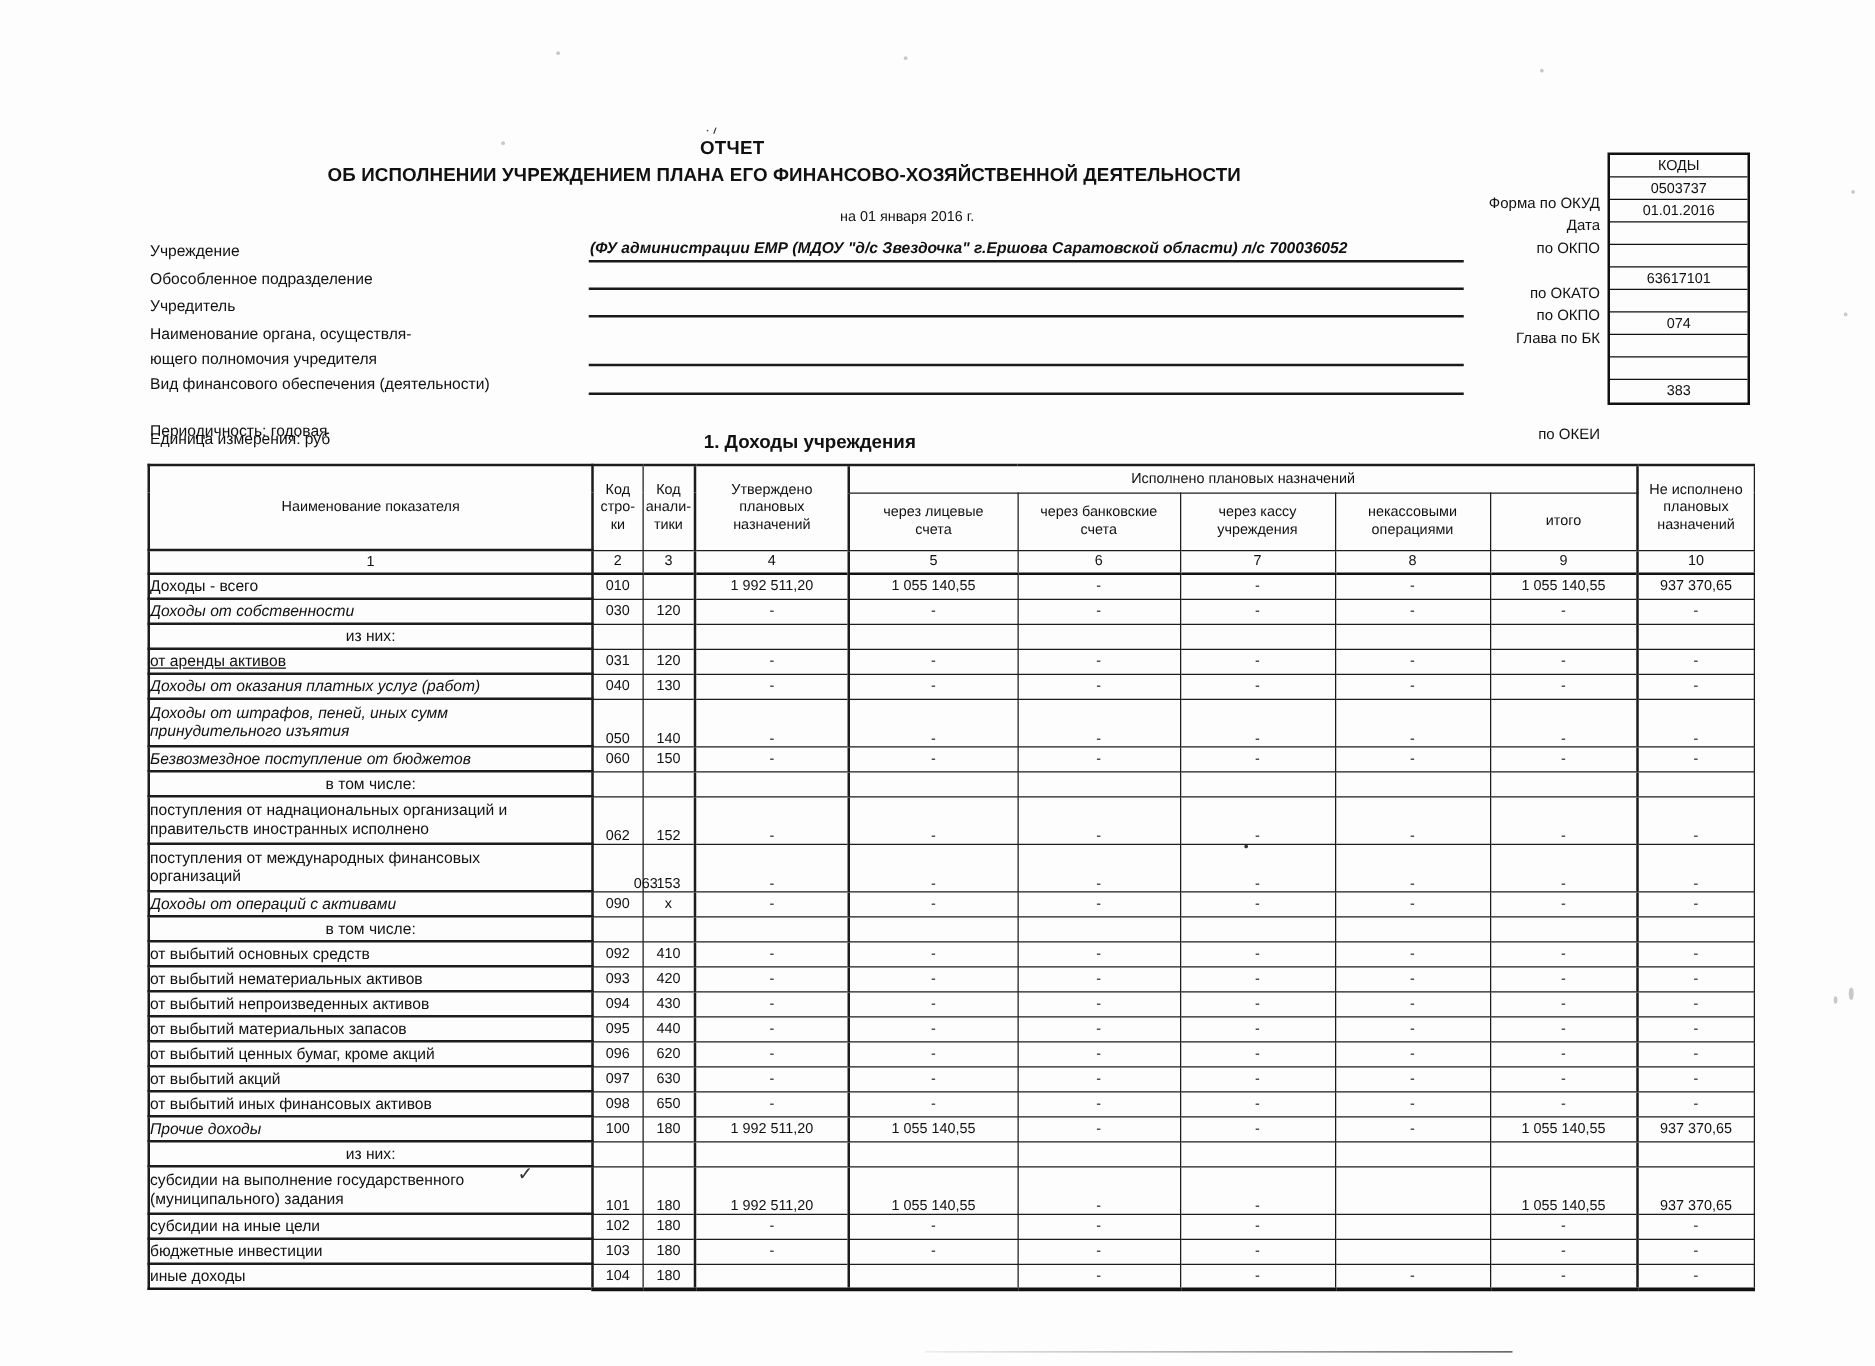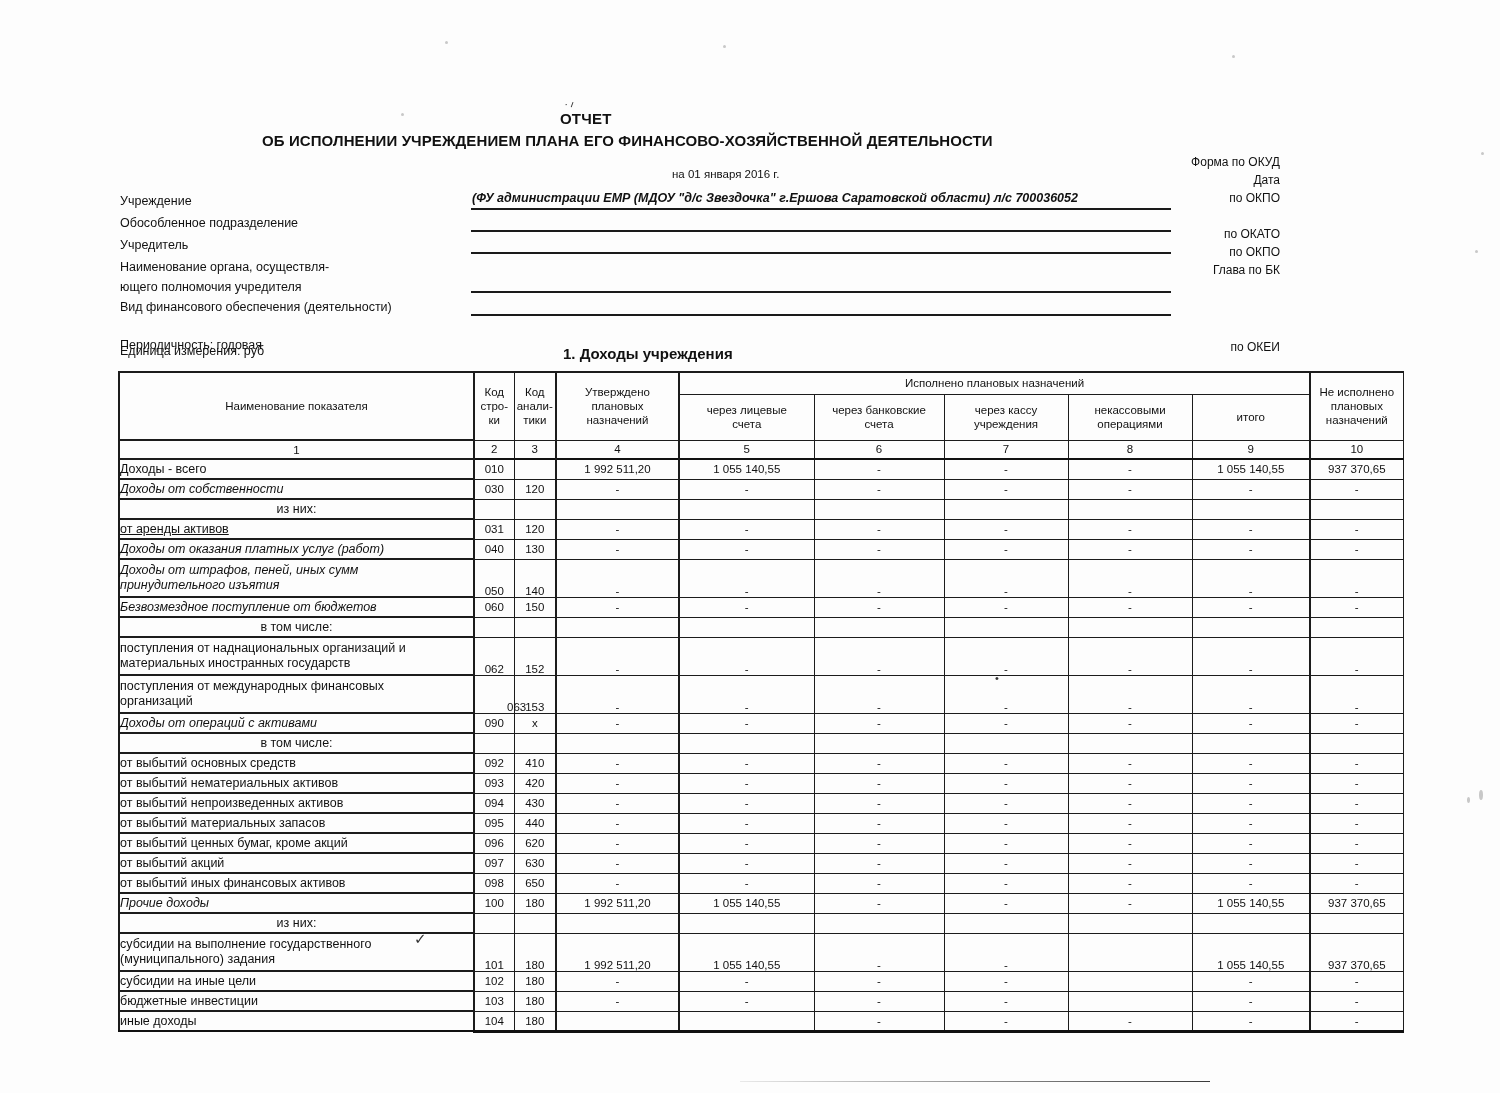--- a/index.html
+++ b/index.html
@@ -217,20 +217,33 @@
   <div class="rule" style="left:471px; top:314px; width:700px; height:2px;"></div>
 
   <div class="codelab" style="top:155px;">Форма по ОКУД</div>
   <div class="codelab" style="top:173px;">Дата</div>
   <div class="codelab" style="top:191px;">по ОКПО</div>
   <div class="codelab" style="top:227px;">по ОКАТО</div>
   <div class="codelab" style="top:245px;">по ОКПО</div>
   <div class="codelab" style="top:263px;">Глава по БК</div>
   <div class="codelab" style="top:340px;">по ОКЕИ</div>
 
+  <div id="codes-box">
+    <div class="crow head">КОДЫ</div>
+    <div class="crow">0503737</div>
+    <div class="crow">01.01.2016</div>
+    <div class="crow"></div>
+    <div class="crow"></div>
+    <div class="crow">63617101</div>
+    <div class="crow"></div>
+    <div class="crow">074</div>
+    <div class="crow"></div>
+    <div class="crow"></div>
+    <div class="crow">383</div>
+  </div>
 
   <div class="section-title">1. Доходы учреждения</div>
 
   <table id="tbl">
     <colgroup>
       <col style="width:355px">
       <col style="width:40px">
       <col style="width:42px">
       <col style="width:123px">
       <col style="width:135px">
@@ -388,21 +401,21 @@
           <td class="num">&nbsp;</td>
           <td class="num vsep-l">&nbsp;</td>
           <td class="num vsep-l">&nbsp;</td>
           <td class="num">&nbsp;</td>
           <td class="num">&nbsp;</td>
           <td class="num">&nbsp;</td>
           <td class="num">&nbsp;</td>
           <td class="num vsep-l">&nbsp;</td>
         </tr>
         <tr>
-          <td class="nm outer-thick" style="height: 38px;"><span>поступления от наднациональных организаций и</span><br><span>материальных иностранных государств</span></td>
+          <td class="nm outer-thick" style="height: 38px;"><span>поступления от наднациональных организаций и</span><br><span>правительств иностранных исполнено</span></td>
           <td class="c vsep-l" style="vertical-align: bottom;">062</td>
           <td class="c" style="vertical-align: bottom;">152</td>
           <td class="num vsep-l" style="vertical-align: bottom;">-</td>
           <td class="num vsep-l" style="vertical-align: bottom;">-</td>
           <td class="num" style="vertical-align: bottom;">-</td>
           <td class="num" style="vertical-align: bottom;">-</td>
           <td class="num" style="vertical-align: bottom;">-</td>
           <td class="num" style="vertical-align: bottom;">-</td>
           <td class="num vsep-l" style="vertical-align: bottom;">-</td>
         </tr>

